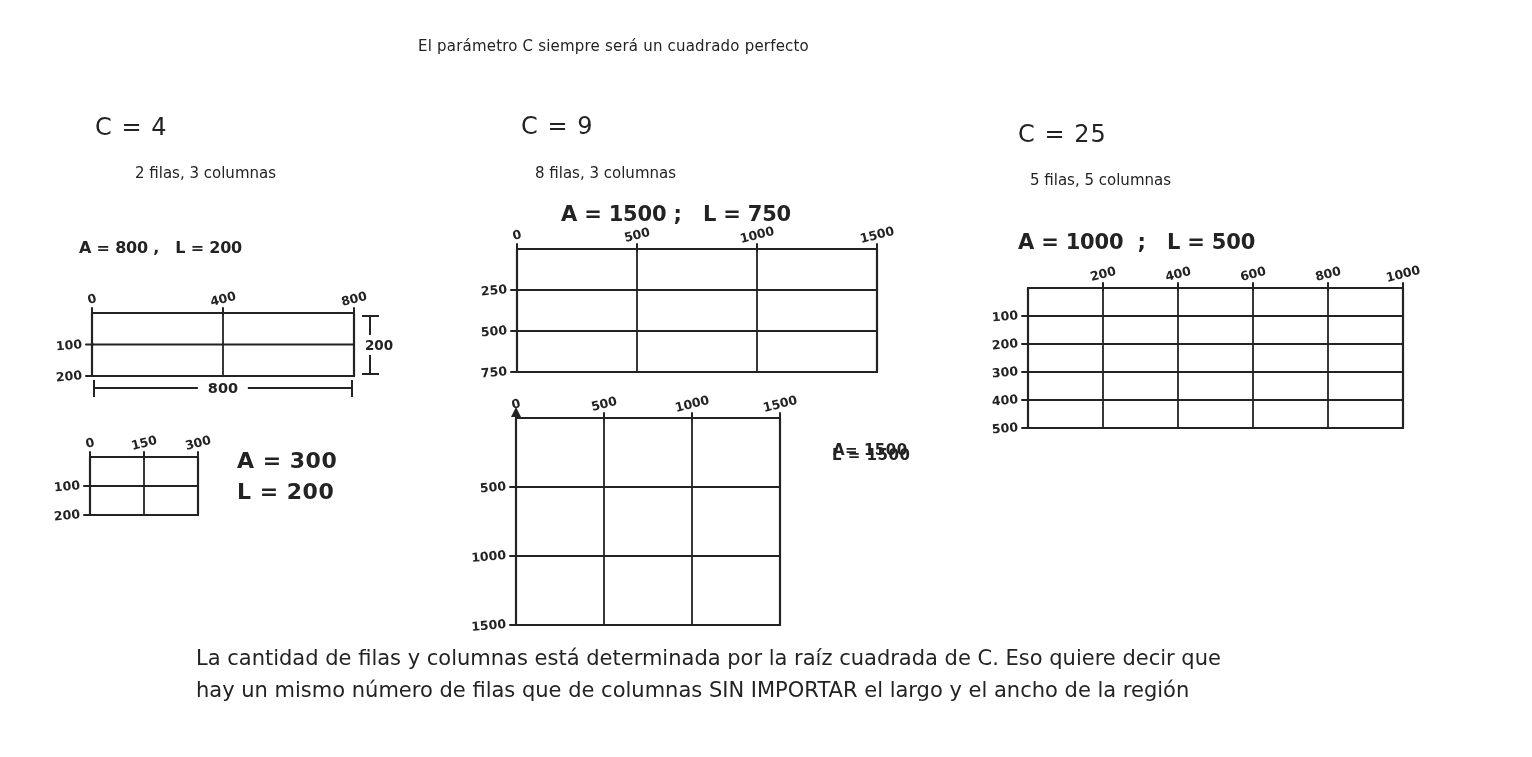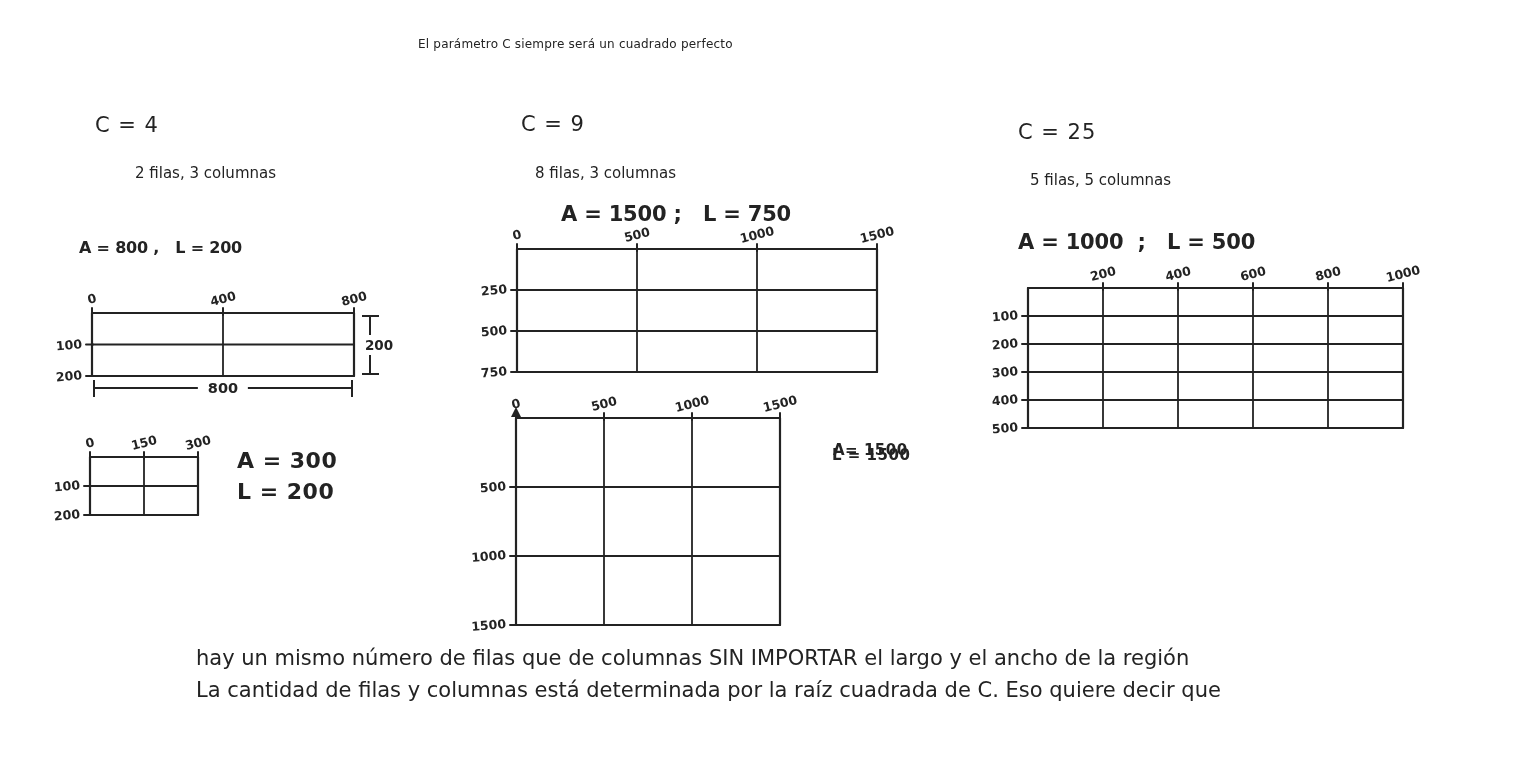--- a/index.html
+++ b/index.html
@@ -1,21 +1,21 @@
 <!DOCTYPE html>
 <html style="--ink: #232323;"><head>
 <meta charset="utf-8">
 <style>
   :root{ --ink:#232323; }
   html,body{margin:0;padding:0;background:#ffffff;}
   body{font-family:"DejaVu Sans", sans-serif; color:var(--ink);}
   .canvas{position:relative;width:1532px;height:757px;background:#ffffff;overflow:hidden;}
   .hw{position:absolute;white-space:nowrap;}
-  .title{font-size:12px;letter-spacing:.2px;}
-  .heading{font-size:21px;letter-spacing:1px;}
+  .title{font-size:15px;letter-spacing:.2px;}
+  .heading{font-size:24px;letter-spacing:1px;}
   .subheading{font-size:15px;}
   .params{font-size:16px;font-weight:700;white-space:pre;letter-spacing:-0.2px;}
   .annot{font-size:22px;font-weight:700;letter-spacing:0.5px;}
   .annot.small{font-size:15px;}
   .footer{font-size:21px;line-height:32px;white-space:nowrap;}
 
   .gridbox{position:absolute;}
   .grid-svg{position:absolute;left:0;top:0;overflow:visible;display:block;}
 
   .x-tick-label{position:absolute;top:-7px;transform:translate(-50%,-100%) rotate(-14deg);
@@ -194,17 +194,17 @@
         <line x1="375" y1="-5" x2="375" y2="2" stroke="#232323" stroke-width="2" stroke-linecap="round"></line>
         <line x1="-6" y1="28" x2="1" y2="28" stroke="#232323" stroke-width="2" stroke-linecap="round"></line>
         <line x1="-6" y1="56" x2="1" y2="56" stroke="#232323" stroke-width="2" stroke-linecap="round"></line>
         <line x1="-6" y1="84" x2="1" y2="84" stroke="#232323" stroke-width="2" stroke-linecap="round"></line>
         <line x1="-6" y1="112" x2="1" y2="112" stroke="#232323" stroke-width="2" stroke-linecap="round"></line>
         <line x1="-6" y1="140" x2="1" y2="140" stroke="#232323" stroke-width="2" stroke-linecap="round"></line>
       </svg>
     </div>
 
   <div class="hw footer" style="left:196px;top:642px">
+    <div>La cantidad de filas y columnas está determinada por la raíz cuadrada de C. Eso quiere decir que</div>
     <div>hay un mismo número de filas que de columnas SIN IMPORTAR el largo y el ancho de la región</div>
-    <div>La cantidad de filas y columnas está determinada por la raíz cuadrada de C. Eso quiere decir que</div>
   </div>
 
 </div>
 
 </body></html>

